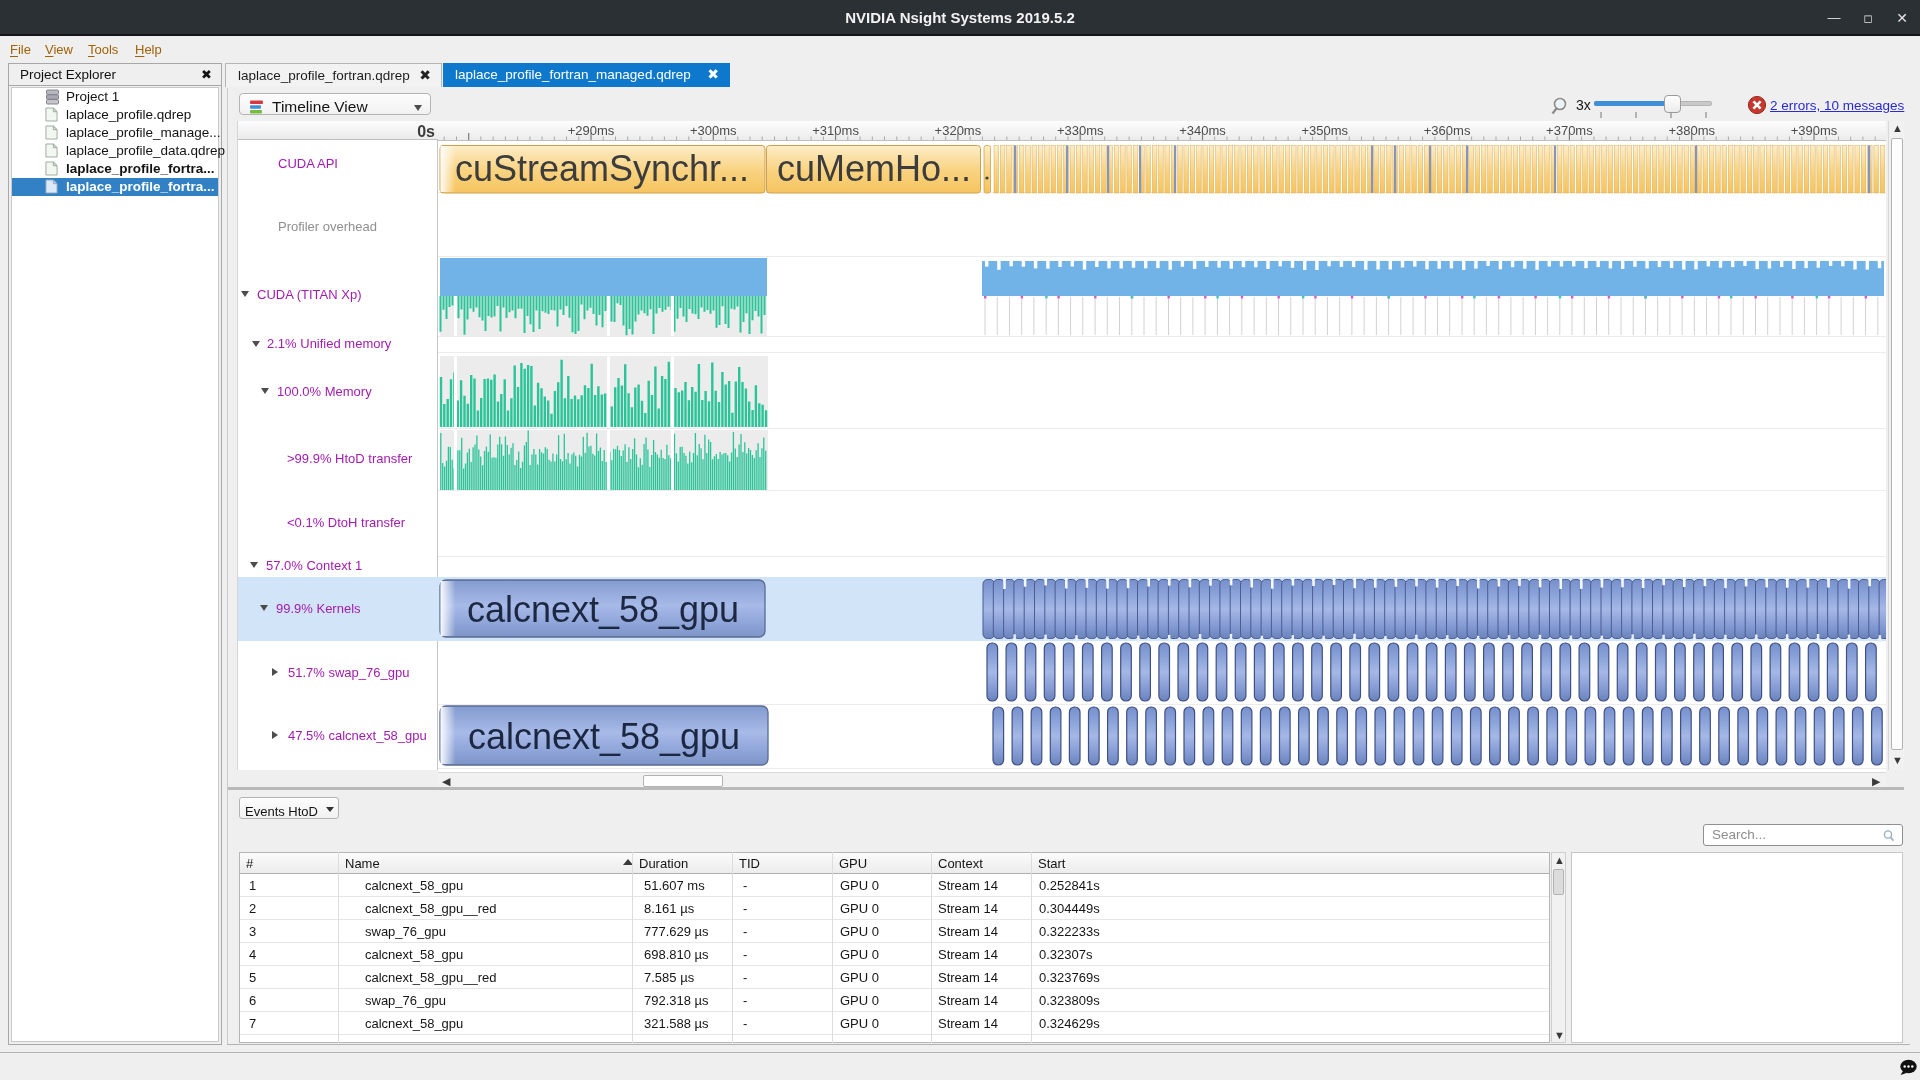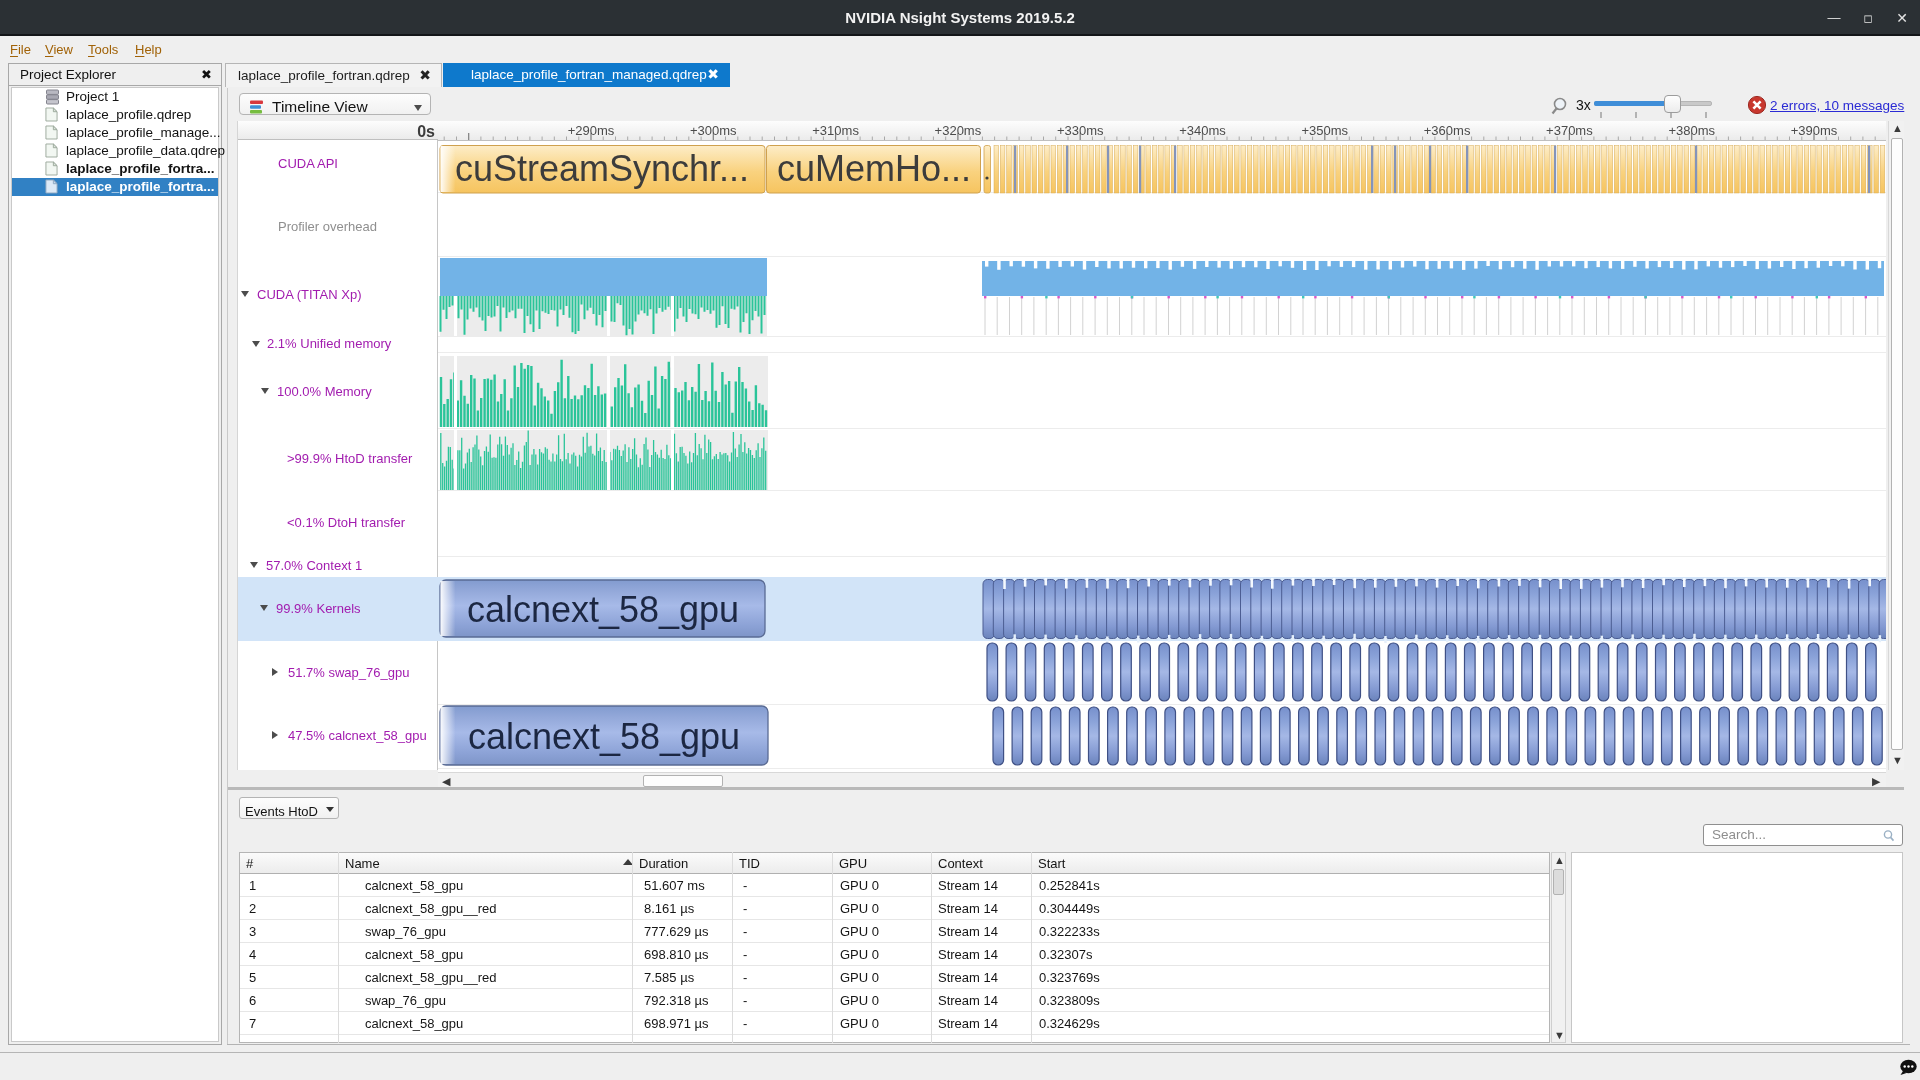--- a/index.html
+++ b/index.html
@@ -11,21 +11,21 @@
 .mi { position:absolute; top:4px; font-size:13px; color:#a16207; }
 .mi u { text-decoration:underline; text-underline-offset:2px; }
 .panel { left:8px; top:63px; width:214px; height:982px; background:#efefef; border:1px solid #a8a8a8; }
 .panelhdr { position:absolute; left:0; top:0; width:212px; height:22px; font-size:13.5px; color:#111; padding-left:11px; line-height:22px; border-bottom:1px solid #a8a8a8; background:#efefef;}
 .panelbody { position:absolute; left:2px; top:23px; width:208px; height:955px; background:#fff; border:1px solid #c9c9c9; }
 .ti { position:absolute; left:0; width:100%; height:18px; font-size:13.5px; color:#131313; line-height:18px; white-space:nowrap; }
 .ti .ic { position:absolute; left:33px; top:1px; }
 .ti .tx { position:absolute; left:54px; }
 .tabbar { left:225px; top:63px; width:1695px; height:24px; }
 .tab1 { position:absolute; left:0; top:0; width:217px; height:24px; background:#f2f2f2; border:1px solid #b5b5b5; border-bottom:none; font-size:13.5px; color:#1d1d1d; line-height:23px; padding-left:12px; white-space:nowrap; }
-.tab2 { position:absolute; left:218px; top:0; width:287px; height:24px; background:#0e79cc; font-size:13.5px; color:#fff; line-height:23px; padding-left:28px; white-space:nowrap; }
+.tab2 { position:absolute; left:218px; top:0; width:287px; height:24px; background:#0e79cc; font-size:13.5px; color:#fff; line-height:23px; padding-left:12px; white-space:nowrap; }
 .tlbtn { left:239px; top:93px; width:192px; height:22px; background:linear-gradient(#fdfdfd,#f1f1f1); border:1px solid #b4b4b4; border-radius:4px; }
 .evbtn { left:239px; top:797px; width:100px; height:22px; background:linear-gradient(#fdfdfd,#f1f1f1); border:1px solid #b4b4b4; border-radius:3px; font-size:13px; color:#131313; line-height:21px; padding-left:9px; white-space:nowrap; }
 .rowlab { position:absolute; font-size:13px; color:#a21caf; white-space:nowrap; }
 .tri-d { position:absolute; width:0; height:0; border-left:4.5px solid transparent; border-right:4.5px solid transparent; border-top:6px solid #4c4c4c; }
 .tri-r { position:absolute; width:0; height:0; border-top:4.5px solid transparent; border-bottom:4.5px solid transparent; border-left:6px solid #4c4c4c; }
 .hsb { left:438px; top:772px; width:1448px; height:16px; background:#f1f1f1; border-top:1px solid #d8d8d8; }
 .vsb { left:1888px; top:121px; width:16px; height:649px; background:#f1f1f1; border-left:1px solid #d8d8d8; }
 .sbthumb { position:absolute; background:#fdfdfd; border:1px solid #b2b2b2; border-radius:2px; }
 .arr { position:absolute; font-size:11px; color:#3a3a3a; }
 .thead { left:239px; top:852px; width:1311px; height:22px; background:linear-gradient(#fbfbfb,#ececec); border:1px solid #b5b5b5; border-bottom:1px solid #b0b0b0; }
@@ -849,21 +849,21 @@
         <span style="left:364px">swap_76_gpu</span>
         <span style="left:643px">792.318 µs</span>
         <span style="left:742px">-</span>
         <span style="left:839px">GPU 0</span>
         <span style="left:937px">Stream 14</span>
         <span style="left:1038px">0.323809s</span>
       </div>
       <div class="trow" style="top:1012px">
 <span style="left:248px">7</span>
         <span style="left:364px">calcnext_58_gpu</span>
-        <span style="left:643px">698.971 µs</span>
+        <span style="left:643px">321.588 µs</span>
         <span style="left:742px">-</span>
         <span style="left:839px">GPU 0</span>
         <span style="left:937px">Stream 14</span>
         <span style="left:1038px">0.324629s</span>
       </div>
       <div class="trow" style="top:1035px">
 <span style="left:248px">8</span>
         <span style="left:364px">calcnext_58_gpu__red</span>
         <span style="left:643px">7.632 µs</span>
         <span style="left:742px">-</span>

